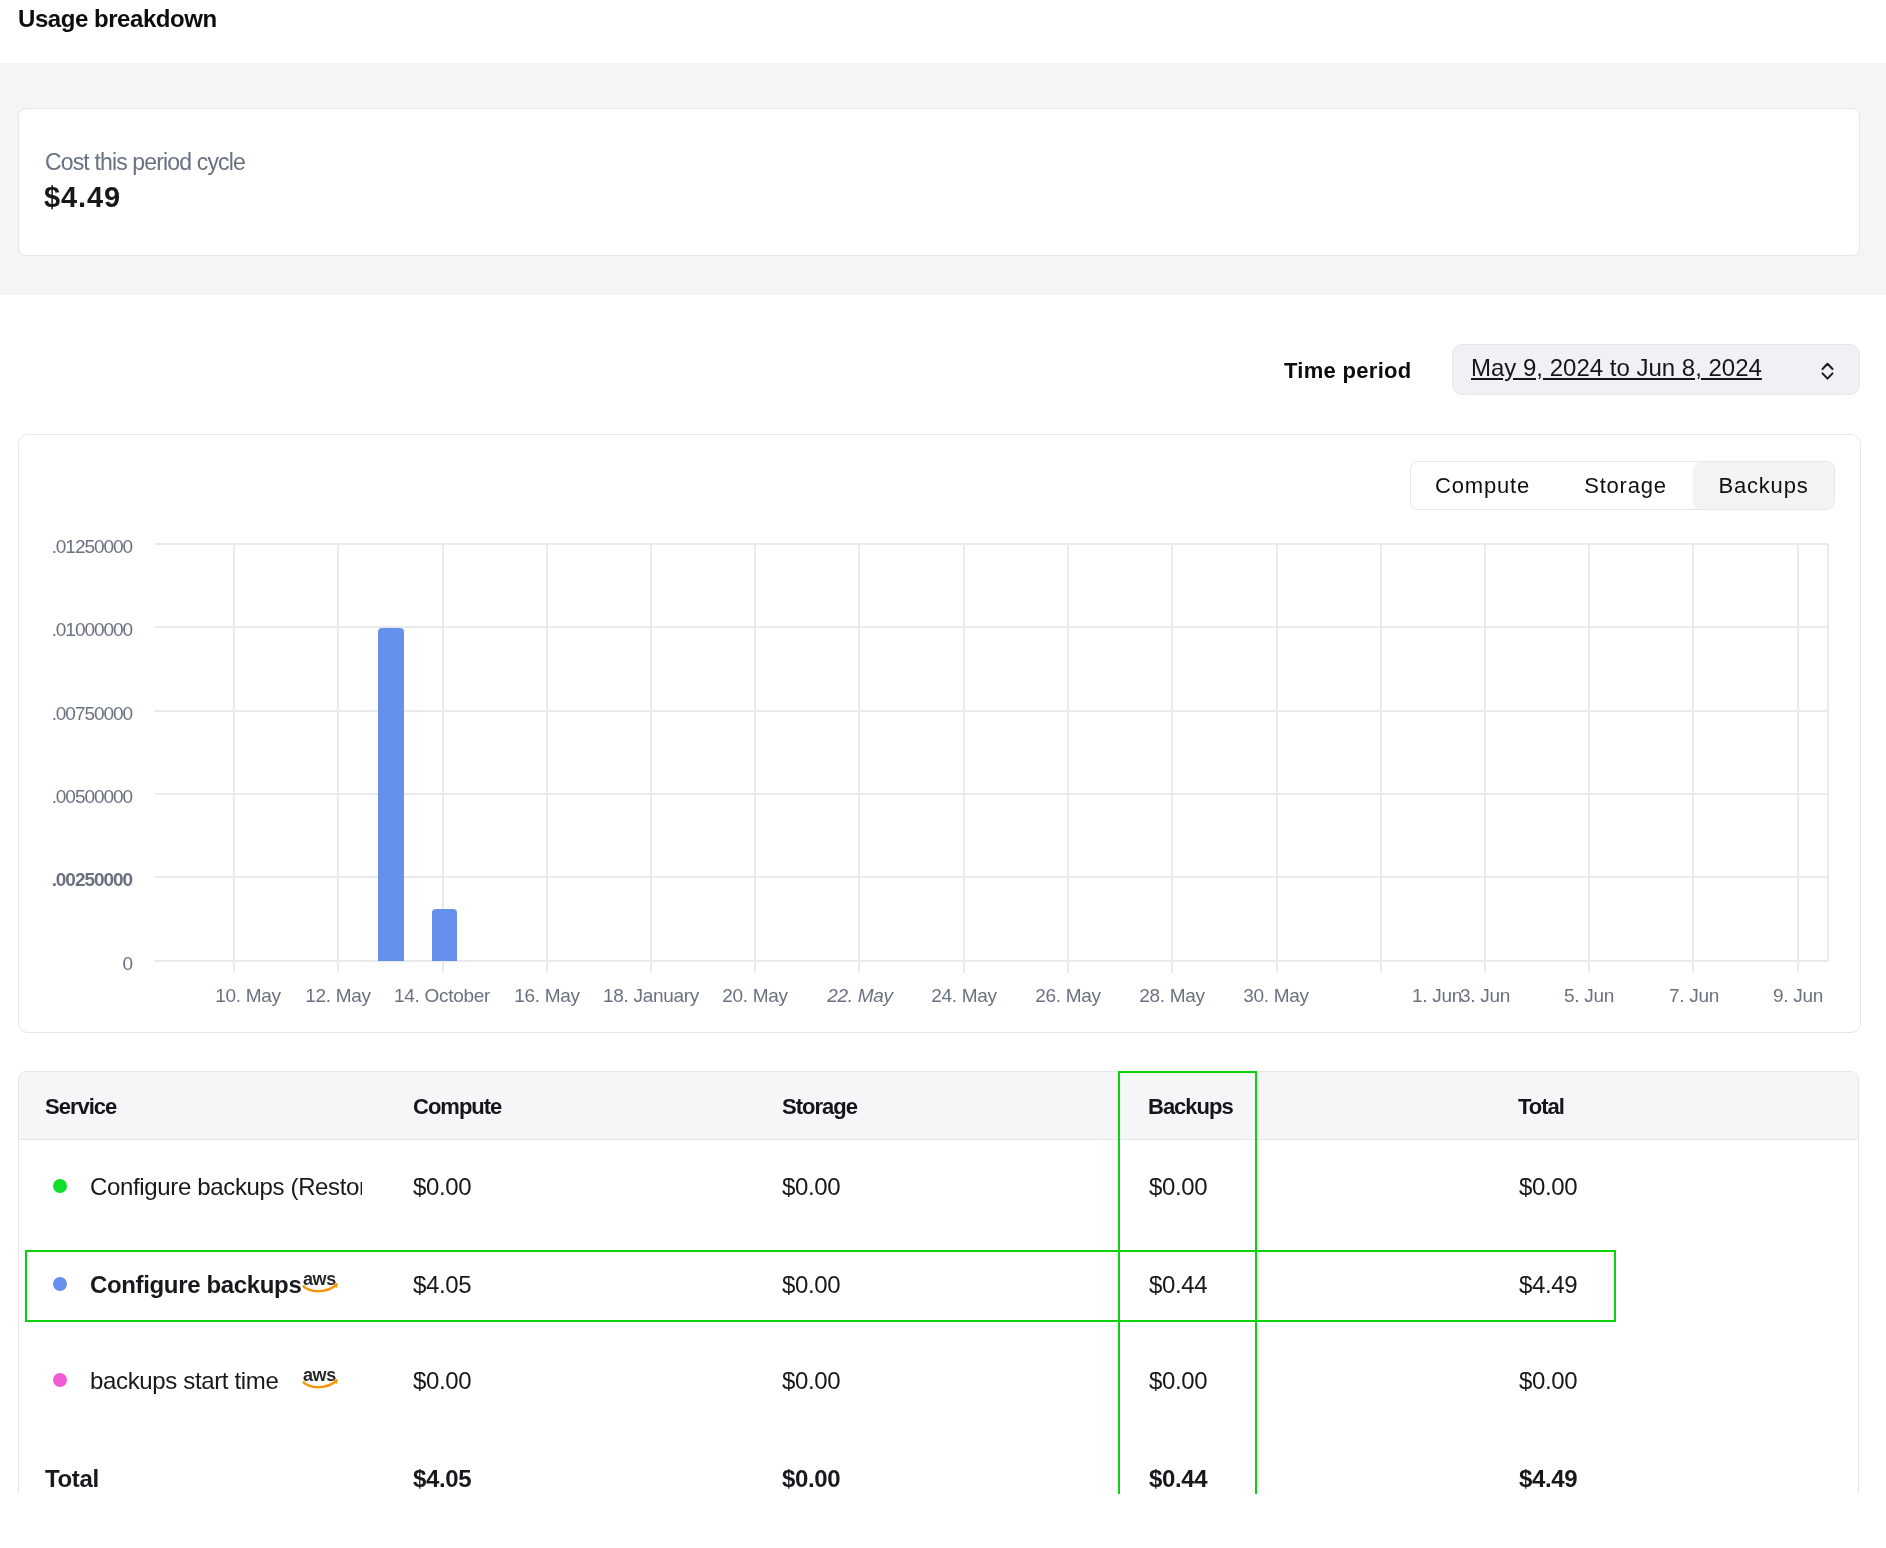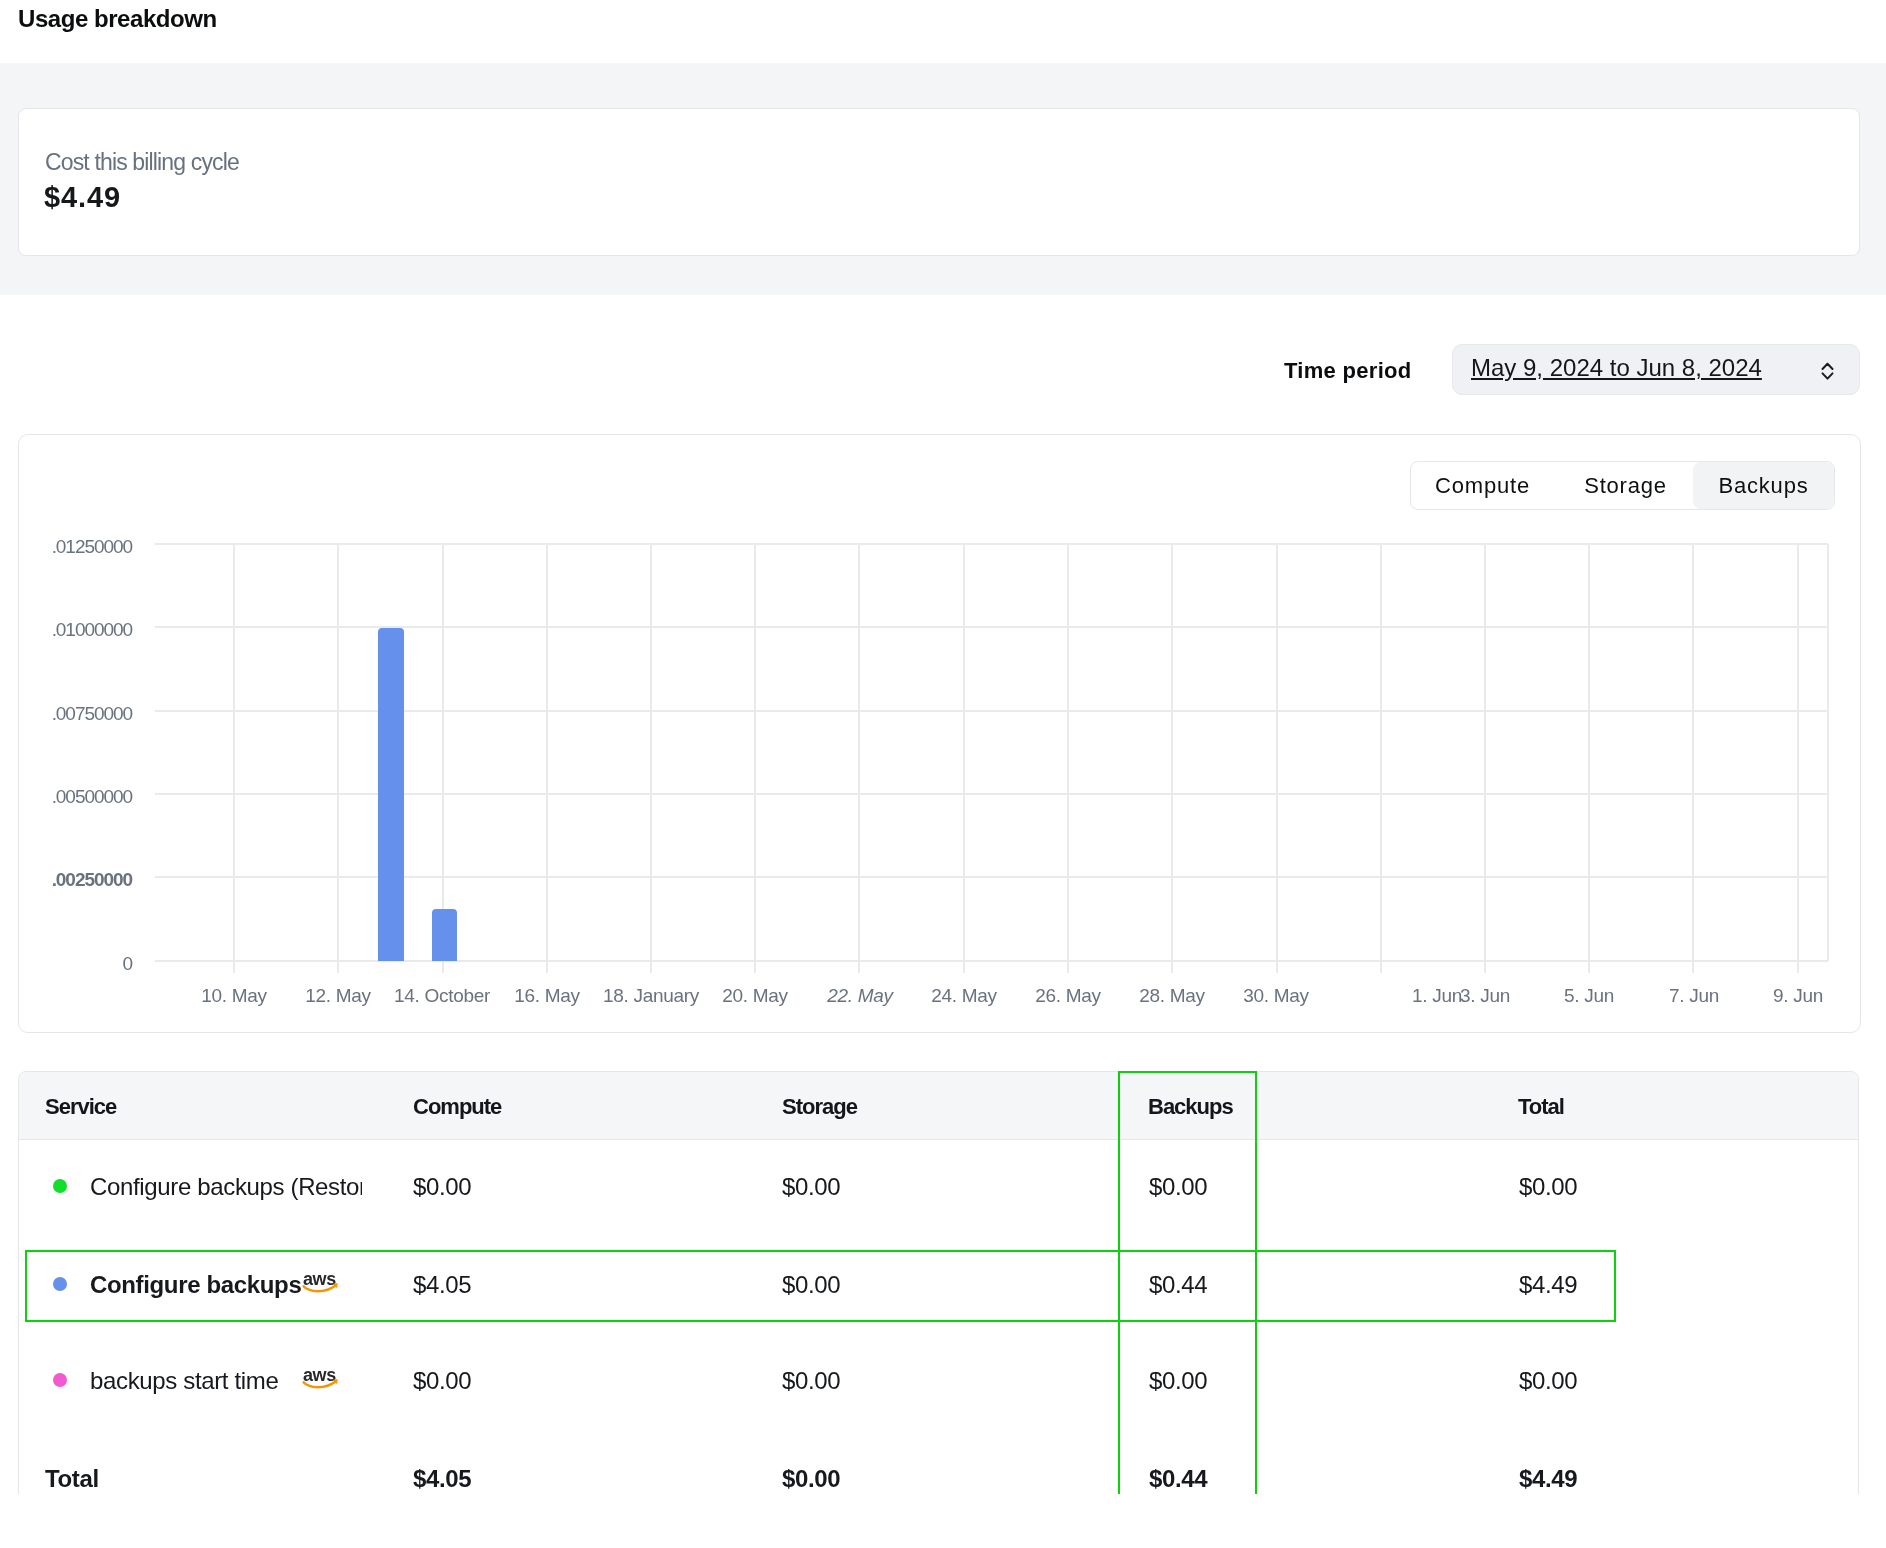--- a/index.html
+++ b/index.html
@@ -31,21 +31,21 @@
   .dot { position:absolute; width:14px; height:14px; border-radius:50%; }
   .green-annot { position:absolute; border:2.5px solid #0bd30b; }
   .divider { left:0; top:1542px; width:1886px; height:1px; background:#e6e7e9; }
 </style>
 </head>
 <body>
 <div id="page">
   <div class="abs h1" style="left:18px; top:5px;">Usage breakdown</div>
   <div class="abs band"></div>
   <div class="abs costcard"></div>
-  <div class="abs costlabel" style="left:45px; top:149px;">Cost this billing cycle</div>
+  <div class="abs costlabel" style="left:45px; top:149px;">Cost this period cycle</div>
   <div class="abs costval" style="left:44px; top:181px;">$4.49</div>
 
   <div class="abs tplabel" style="left:1284px; top:358px;">Time period</div>
   <div class="abs dropdown"></div>
   <div class="abs droptext" style="left:1471px; top:354px;">May 9, 2024 to Jun 8, 2024</div>
   <svg class="abs" style="left:1814px; top:358px;" width="27" height="27" viewBox="0 0 27 27" fill="none" stroke="#1a1c20" stroke-width="2" stroke-linecap="round" stroke-linejoin="round">
     <path d="M8.5 11 L13.5 5.8 L18.5 11"></path>
       <path d="M8.5 15.4 L13.5 20.6 L18.5 15.4"></path>
   </svg>
 
@@ -62,21 +62,21 @@
     <div class="ylab" style="left:32px; top:619px;">.01000000</div>
     <div class="gridh" style="left:155px; top:710px; width:1673px;"></div>
     <div class="ylab" style="left:32px; top:703px;">.00750000</div>
     <div class="gridh" style="left:155px; top:793px; width:1673px;"></div>
     <div class="ylab" style="left:32px; top:786px;">.00500000</div>
     <div class="gridh" style="left:155px; top:876px; width:1673px;"></div>
     <div class="ylab" style="left:32px; top:869px;font-weight:bold;">.00250000</div>
     <div class="gridh" style="left:155px; top:960px; width:1673px;"></div>
     <div class="ylab" style="left:32px; top:953px;">0</div>
     <div class="gridv" style="left:233px; top:544px; height:429px;"></div>
-    <div class="xlab" style="left:174px; top:985px;">10. May</div>
+    <div class="xlab" style="left:188px; top:985px;">10. May</div>
     <div class="gridv" style="left:337px; top:544px; height:429px;"></div>
     <div class="xlab" style="left:278px; top:985px;">12. May</div>
     <div class="gridv" style="left:442px; top:544px; height:429px;"></div>
     <div class="xlab" style="left:382px; top:985px;">14. October</div>
     <div class="gridv" style="left:546px; top:544px; height:429px;"></div>
     <div class="xlab" style="left:487px; top:985px;">16. May</div>
     <div class="gridv" style="left:650px; top:544px; height:429px;"></div>
     <div class="xlab" style="left:591px; top:985px;">18. January</div>
     <div class="gridv" style="left:754px; top:544px; height:429px;"></div>
     <div class="xlab" style="left:695px; top:985px;">20. May</div>

